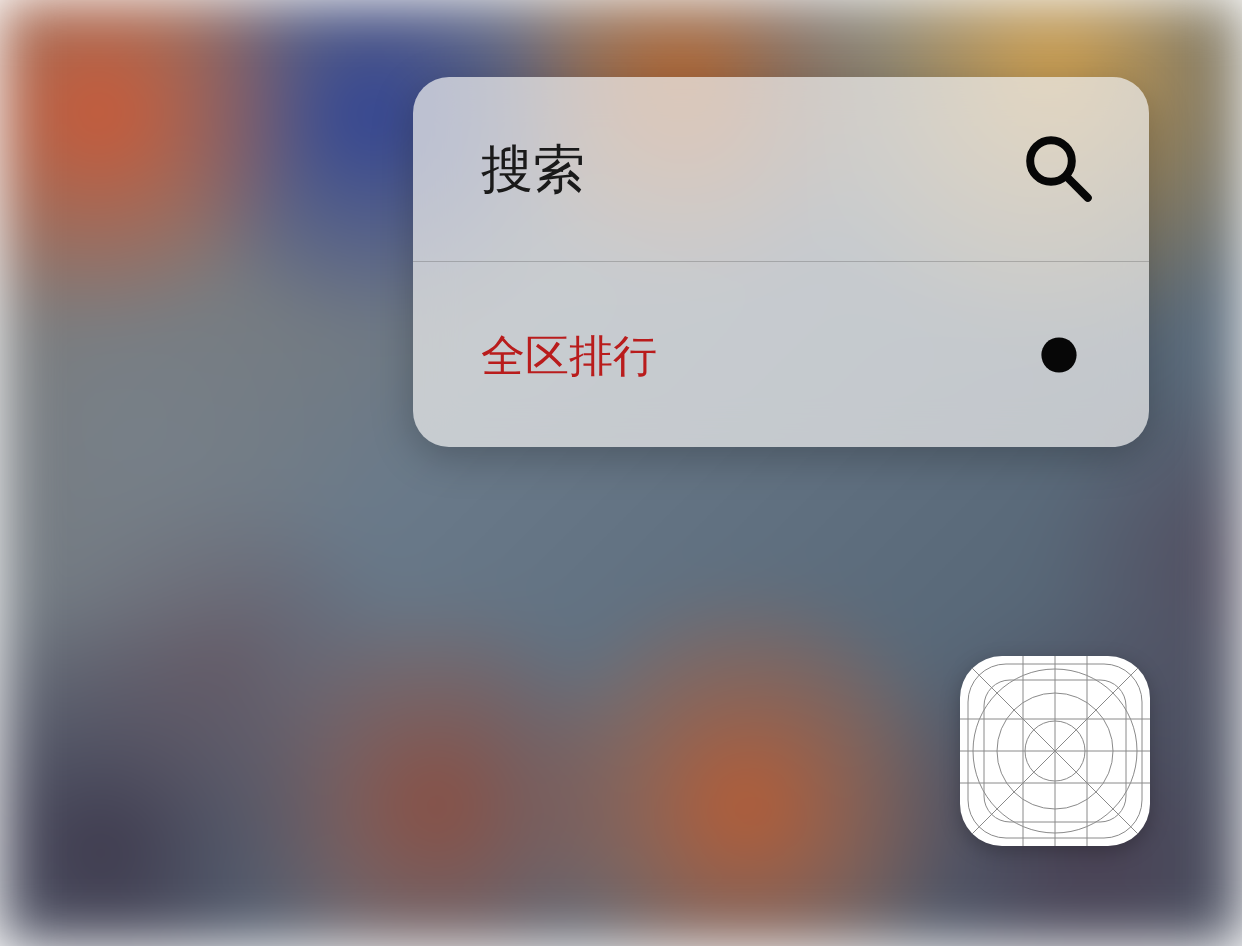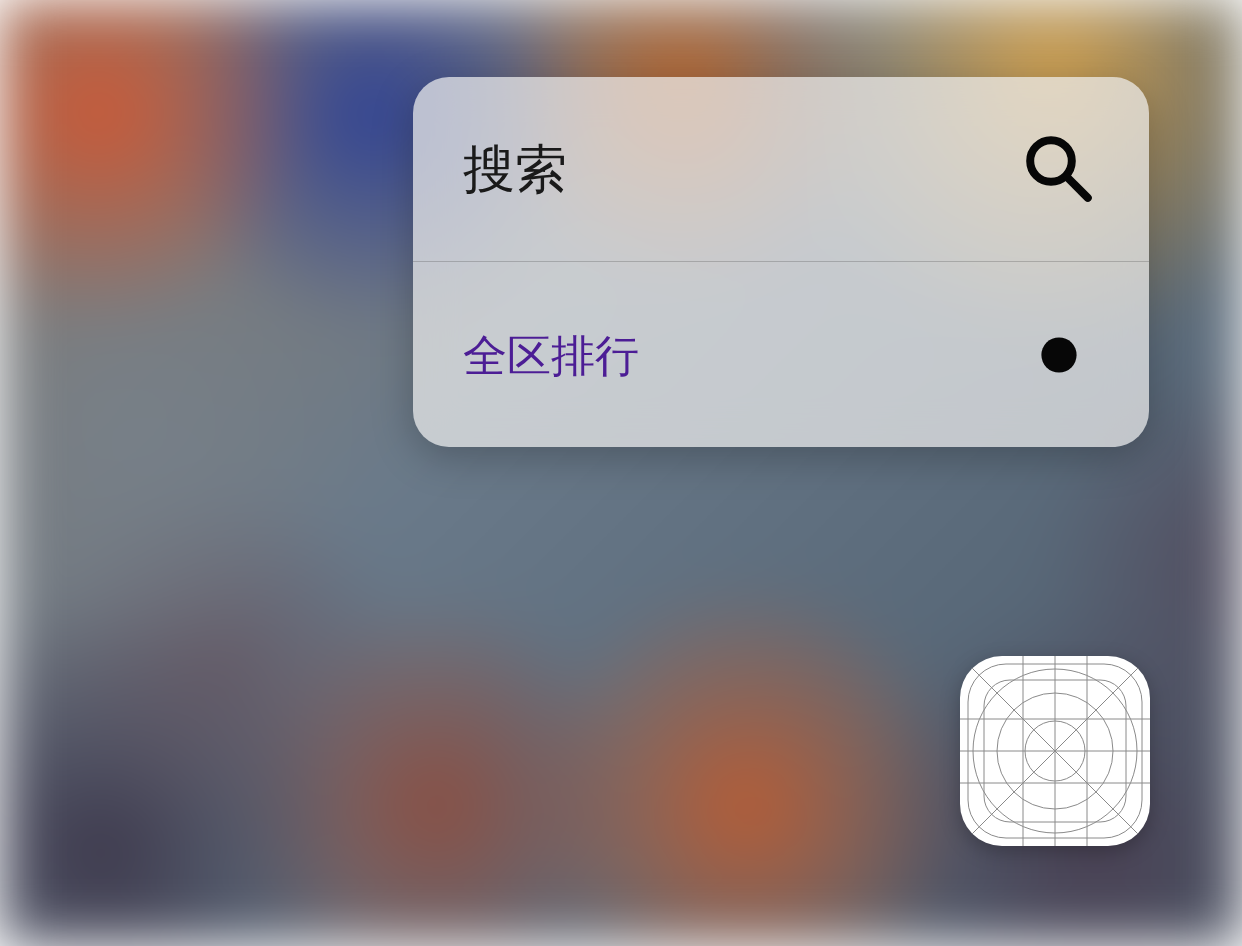--- a/index.html
+++ b/index.html
@@ -59,33 +59,34 @@
     }
     
     .menu-item:not(:last-child) {
       border-bottom: 1px solid rgba(60, 60, 60, 0.25);
     }
     
     .menu-text {
       display: flex;
       flex-direction: column;
       justify-content: center;
+      margin-left: 18px;
     }
     
     .menu-title {
       font-size: 52px;
       font-weight: 400;
       color: #1a1a1a;
       line-height: 1.2;
     }
     
     .menu-subtitle {
       font-size: 44px;
       font-weight: 400;
-      color: #4c1d95;
+      color: #b91c1c;
       line-height: 1.2;
       margin-top: 4px;
     }
     
     .menu-icon {
       width: 80px;
       height: 80px;
       display: flex;
       align-items: center;
       justify-content: center;

